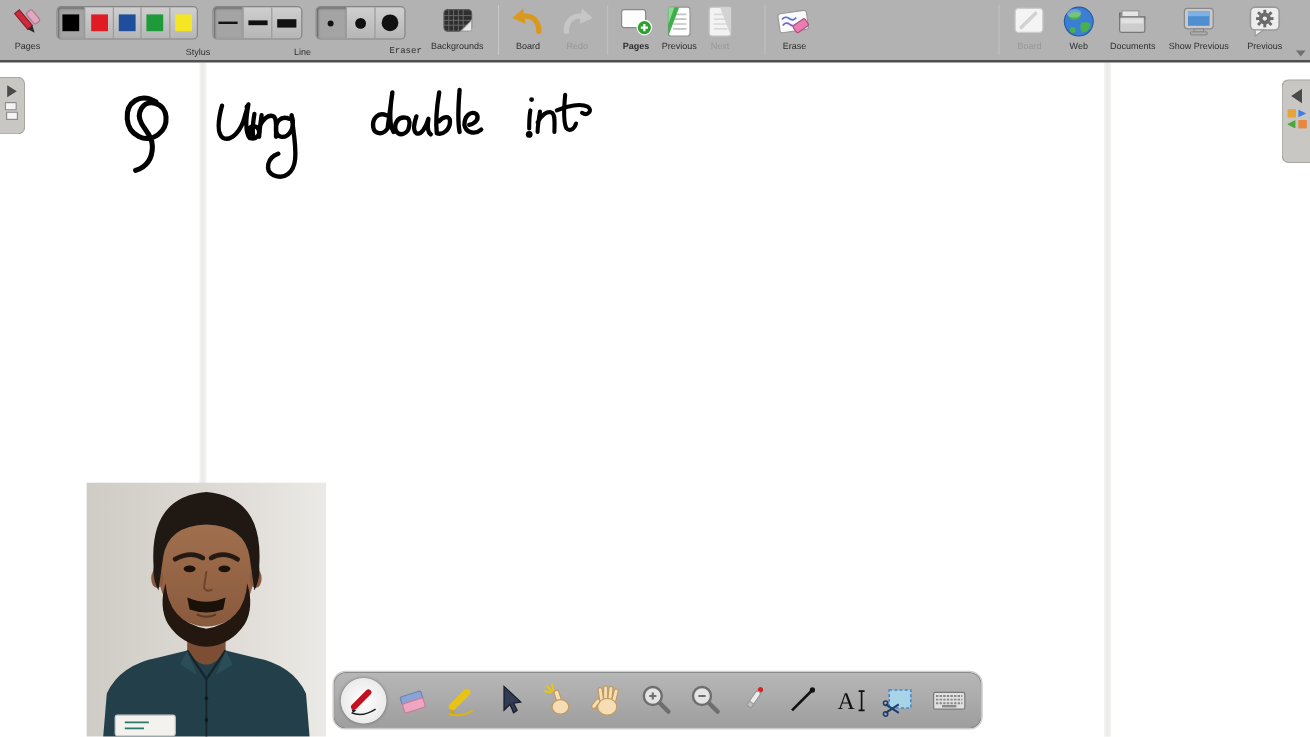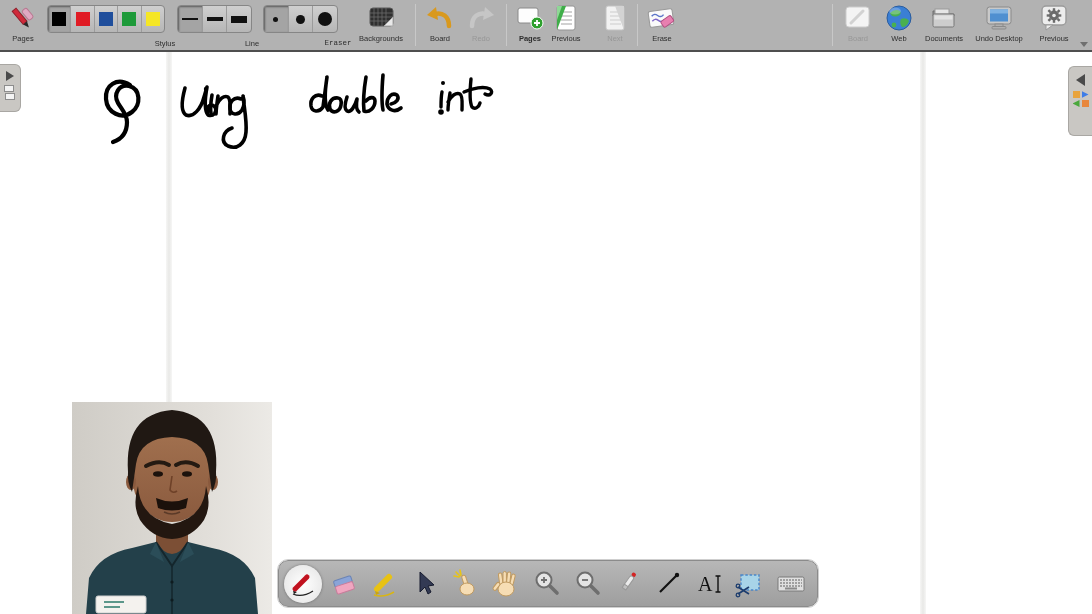--- a/index.html
+++ b/index.html
@@ -165,21 +165,21 @@
     <div class="tbtn" style="left:546px;width:40px;">
       <svg class="ticon" width="32" height="30">
         <rect x="7" y="3" width="18" height="24" rx="2" fill="#ffffff" stroke="#949494"></rect>
         <path d="M11 9 H22 M11 13 H22 M11 17 H22 M11 21 H22" stroke="#c2c2c2" stroke-width="1.4"></path>
         <polygon points="7,3 16,3 7,27" fill="#3fae49"></polygon>
         <polygon points="7,3 12,3 7,17" fill="#8fd796"></polygon>
       </svg>
       <span class="tlabel">Previous</span>
     </div>
 
-    <div class="tbtn disabled" style="left:595px;width:40px;">
+    <div class="tbtn disabled" style="left:580px;width:40px;">
       <svg class="ticon" width="32" height="30">
         <rect x="7" y="3" width="18" height="24" rx="2" fill="#f2f2f2" stroke="#c2c2c2"></rect>
         <path d="M11 9 H22 M11 13 H22 M11 17 H22 M11 21 H22" stroke="#d9d9d9" stroke-width="1.4"></path>
         <polygon points="25,3 16,3 25,27" fill="#d3d3d3"></polygon>
       </svg>
       <span class="tlabel">Next</span>
     </div>
 
     <div class="vsep" style="left:637px;"></div>
 
@@ -229,21 +229,21 @@
     </div>
 
     <div class="tbtn" style="left:968px;width:62px;">
       <svg class="ticon" width="34" height="30">
         <rect x="5" y="4" width="24" height="17" rx="2.5" fill="#c9c9c9" stroke="#8a8a8a"></rect>
         <rect x="8" y="6.5" width="18" height="12" fill="#4f8fd0"></rect>
         <rect x="8" y="6.5" width="18" height="4" fill="#7fb2e2"></rect>
         <rect x="13" y="21" width="8" height="2.5" fill="#b0b0b0" stroke="#8a8a8a"></rect>
         <rect x="10" y="23.5" width="14" height="2.5" rx="1" fill="#b0b0b0" stroke="#8a8a8a"></rect>
       </svg>
-      <span class="tlabel">Undo Desktop</span>
+      <span class="tlabel">Show Previous</span>
     </div>
 
     <div class="tbtn" style="left:1028px;width:52px;">
       <svg class="ticon" width="34" height="30">
         <rect x="5" y="3" width="24" height="19" rx="4" fill="#ededed" stroke="#9a9a9a" stroke-width="1.4"></rect>
         <polygon points="9,22 9,27 16,22" fill="#ededed" stroke="#9a9a9a"></polygon>
         <g fill="#6b6b6b">
           <circle cx="17" cy="12.5" r="5"></circle>
           <rect x="15.8" y="5.2" width="2.4" height="3"></rect>
           <rect x="15.8" y="16.8" width="2.4" height="3"></rect>

